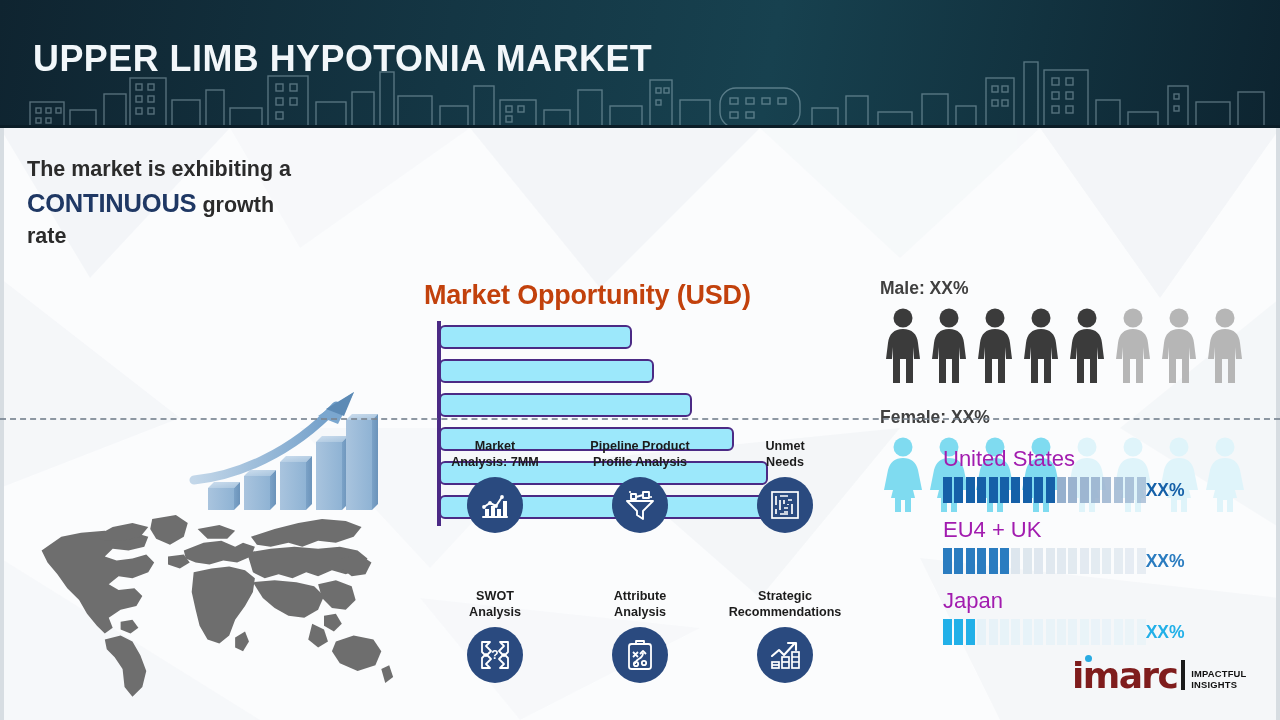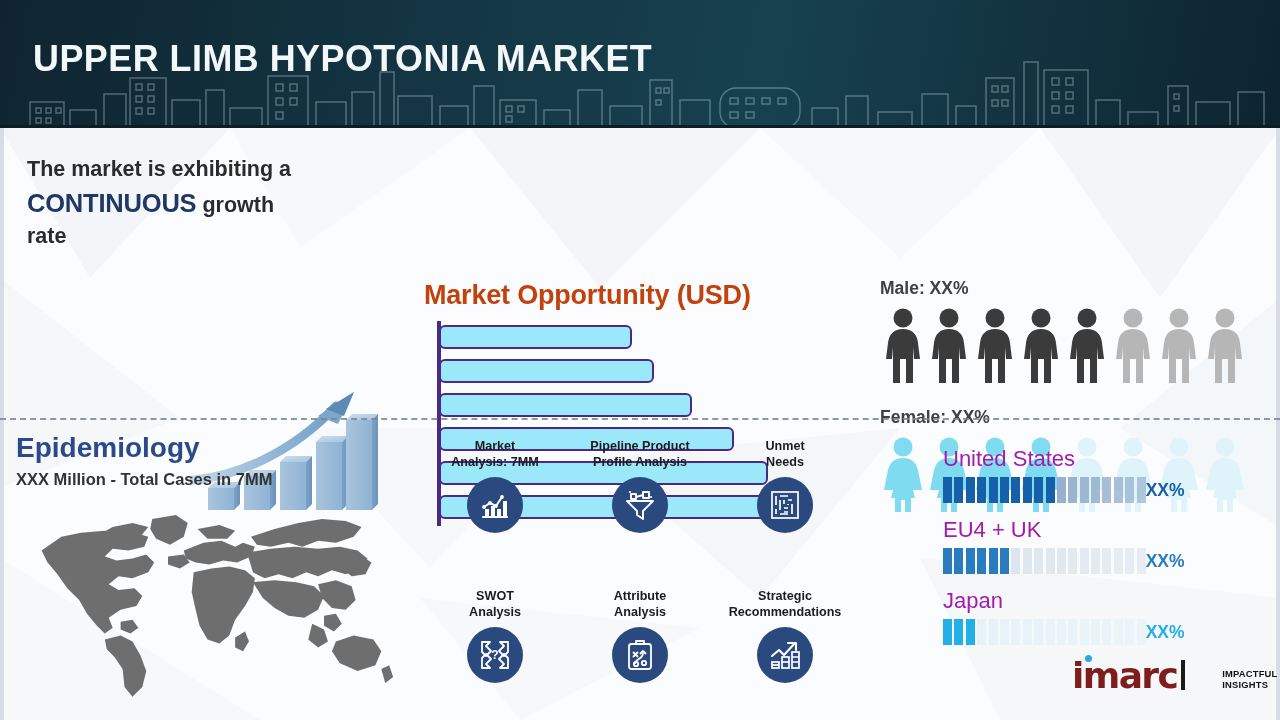--- a/index.html
+++ b/index.html
@@ -96,21 +96,21 @@
   .gauge { display: flex; gap: 2.4px; }
   .seg { width: 9px; height: 26px; }
   .pct { font-size: 17.5px; font-weight: 700; margin-left: 0; }
 
   
   .logo { position: absolute; left: 1072px; top: 660px; display: flex; align-items: flex-end; }
   .logo-word { font-size: 36px; font-weight: 700; color: #7f1d1d; letter-spacing: -1.6px; line-height: .86;
                font-family: "DejaVu Sans", sans-serif; }
   .logo-bar { width: 4px; height: 30px; background: #1a1a1a; margin: 0 6px 2px 4px; }
   .logo-tag { font-size: 9.4px; font-weight: 700; color: #111; line-height: 1.18; letter-spacing: .2px;
-              padding-bottom: 2px; margin-left: 31px; }
+              padding-bottom: 2px; }
   .logo-dot { position: absolute; left: 13px; top: -6px; width: 7px; height: 7px; border-radius: 50%; background:#29abe2; }
 </style>
 </head>
 <body>
 
 <div id="page">
 
   <div class="header">
     <svg class="skyline" viewBox="0 0 1280 72" preserveAspectRatio="none">
       <g fill="none" stroke="#b9d3dd" stroke-width="1.4" opacity="0.9">
@@ -361,22 +361,20 @@
     <path d="M15,62 L15,76 L21,76 L21,64 L25,64 L25,76 L31,76 L31,62 Z" fill="#dff4fa"></path>
   </svg>
         </div>
     </div>
   </div>
 
   <div class="divider"></div>
 
   <div class="bottom-section">
 
-    <div class="epi-title">Epidemiology</div>
-    <div class="epi-sub">XXX Million - Total Cases in 7MM</div>
 
     <svg class="worldmap" viewBox="0 0 400 215">
       <g fill="#6e6e6e">
         <path d="M32,58 L52,44 L72,40 L96,38 L112,44 L126,40 L140,44 L136,54 L120,58 L104,56 L96,64 L108,68 L124,66 L138,62 L146,70 L140,80 L124,86 L110,84 L100,92 L110,98 L126,96 L134,104 L128,114 L112,118 L100,126 L104,136 L96,142 L88,134 L78,122 L70,108 L58,96 L48,82 L38,70 Z"></path>
         <path d="M86,44 L104,34 L124,30 L140,34 L132,44 L114,48 L96,48 Z"></path>
         <path d="M144,26 L168,22 L180,30 L176,44 L162,52 L148,46 L142,36 Z"></path>
         <path d="M96,148 L112,144 L124,150 L132,164 L138,180 L134,196 L124,206 L116,196 L114,178 L106,166 L98,158 Z"></path>
         <path d="M112,130 L124,128 L130,136 L122,142 L112,138 Z"></path>
         <path d="M176,58 L196,50 L214,48 L228,54 L236,50 L248,54 L244,64 L230,70 L216,68 L202,72 L188,70 L178,66 Z"></path>
         <path d="M186,80 L204,76 L222,74 L238,78 L248,86 L246,100 L238,114 L228,128 L222,144 L212,152 L200,148 L192,134 L188,118 L184,100 Z"></path>

